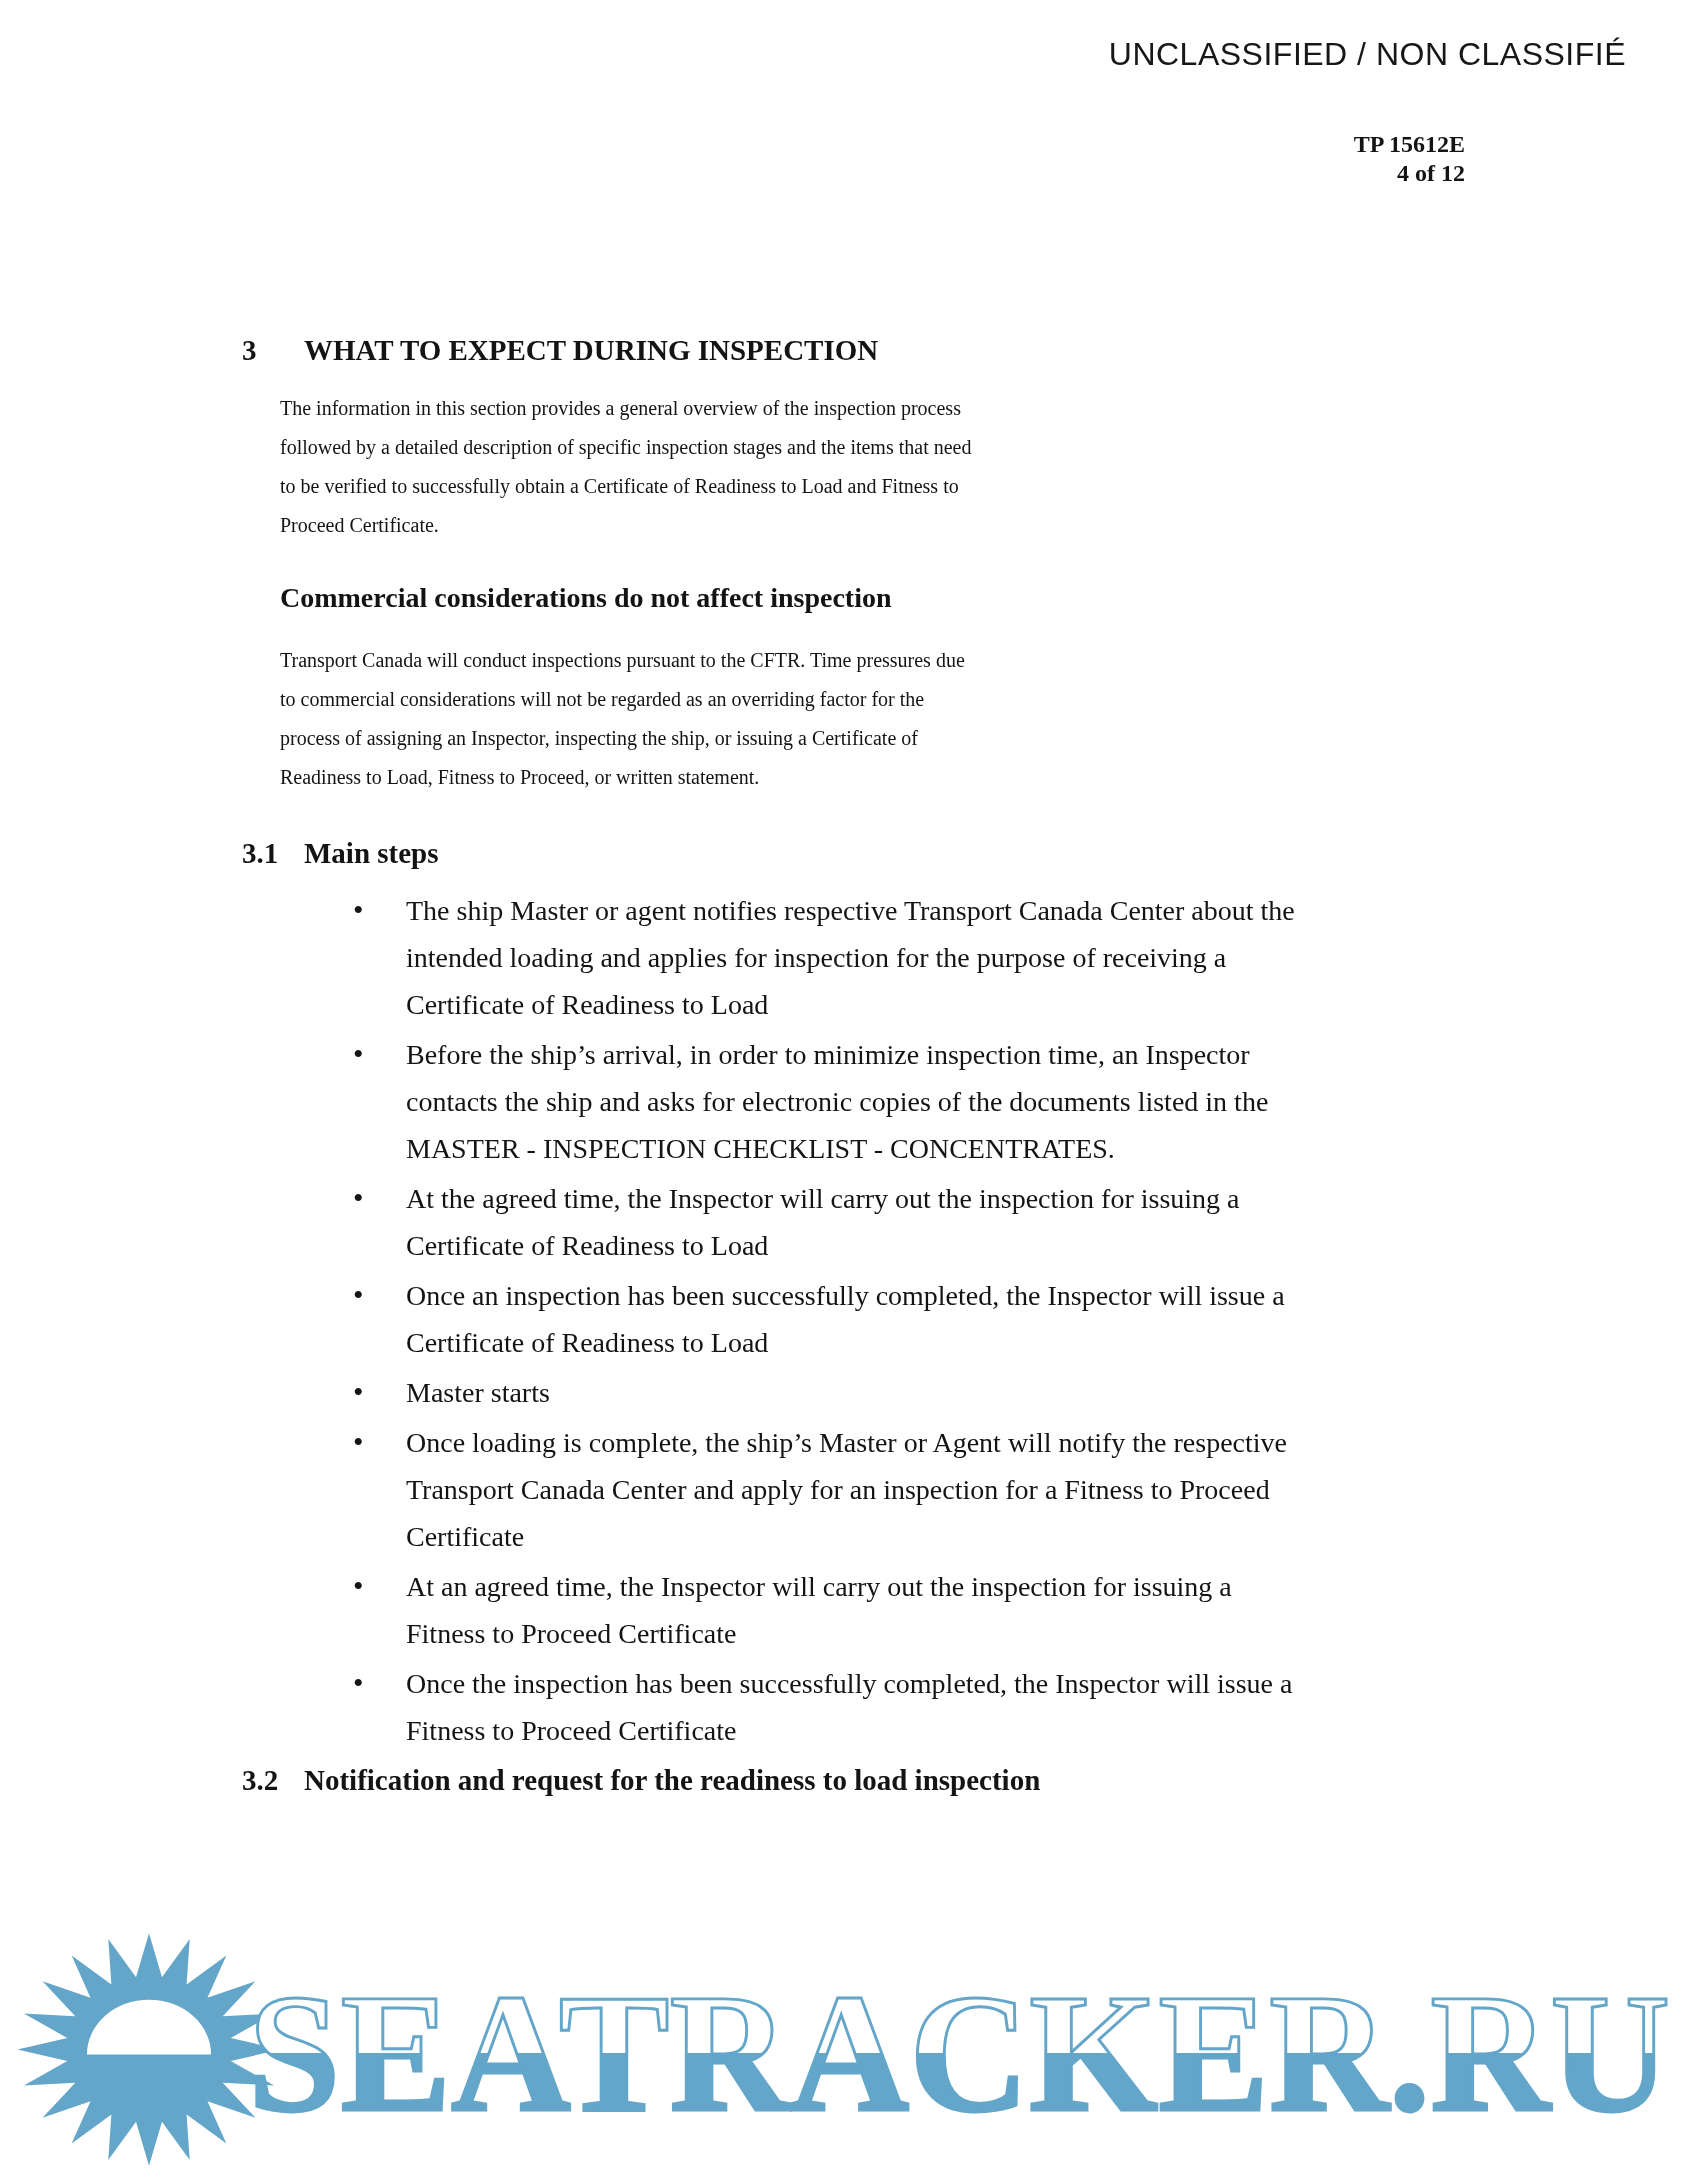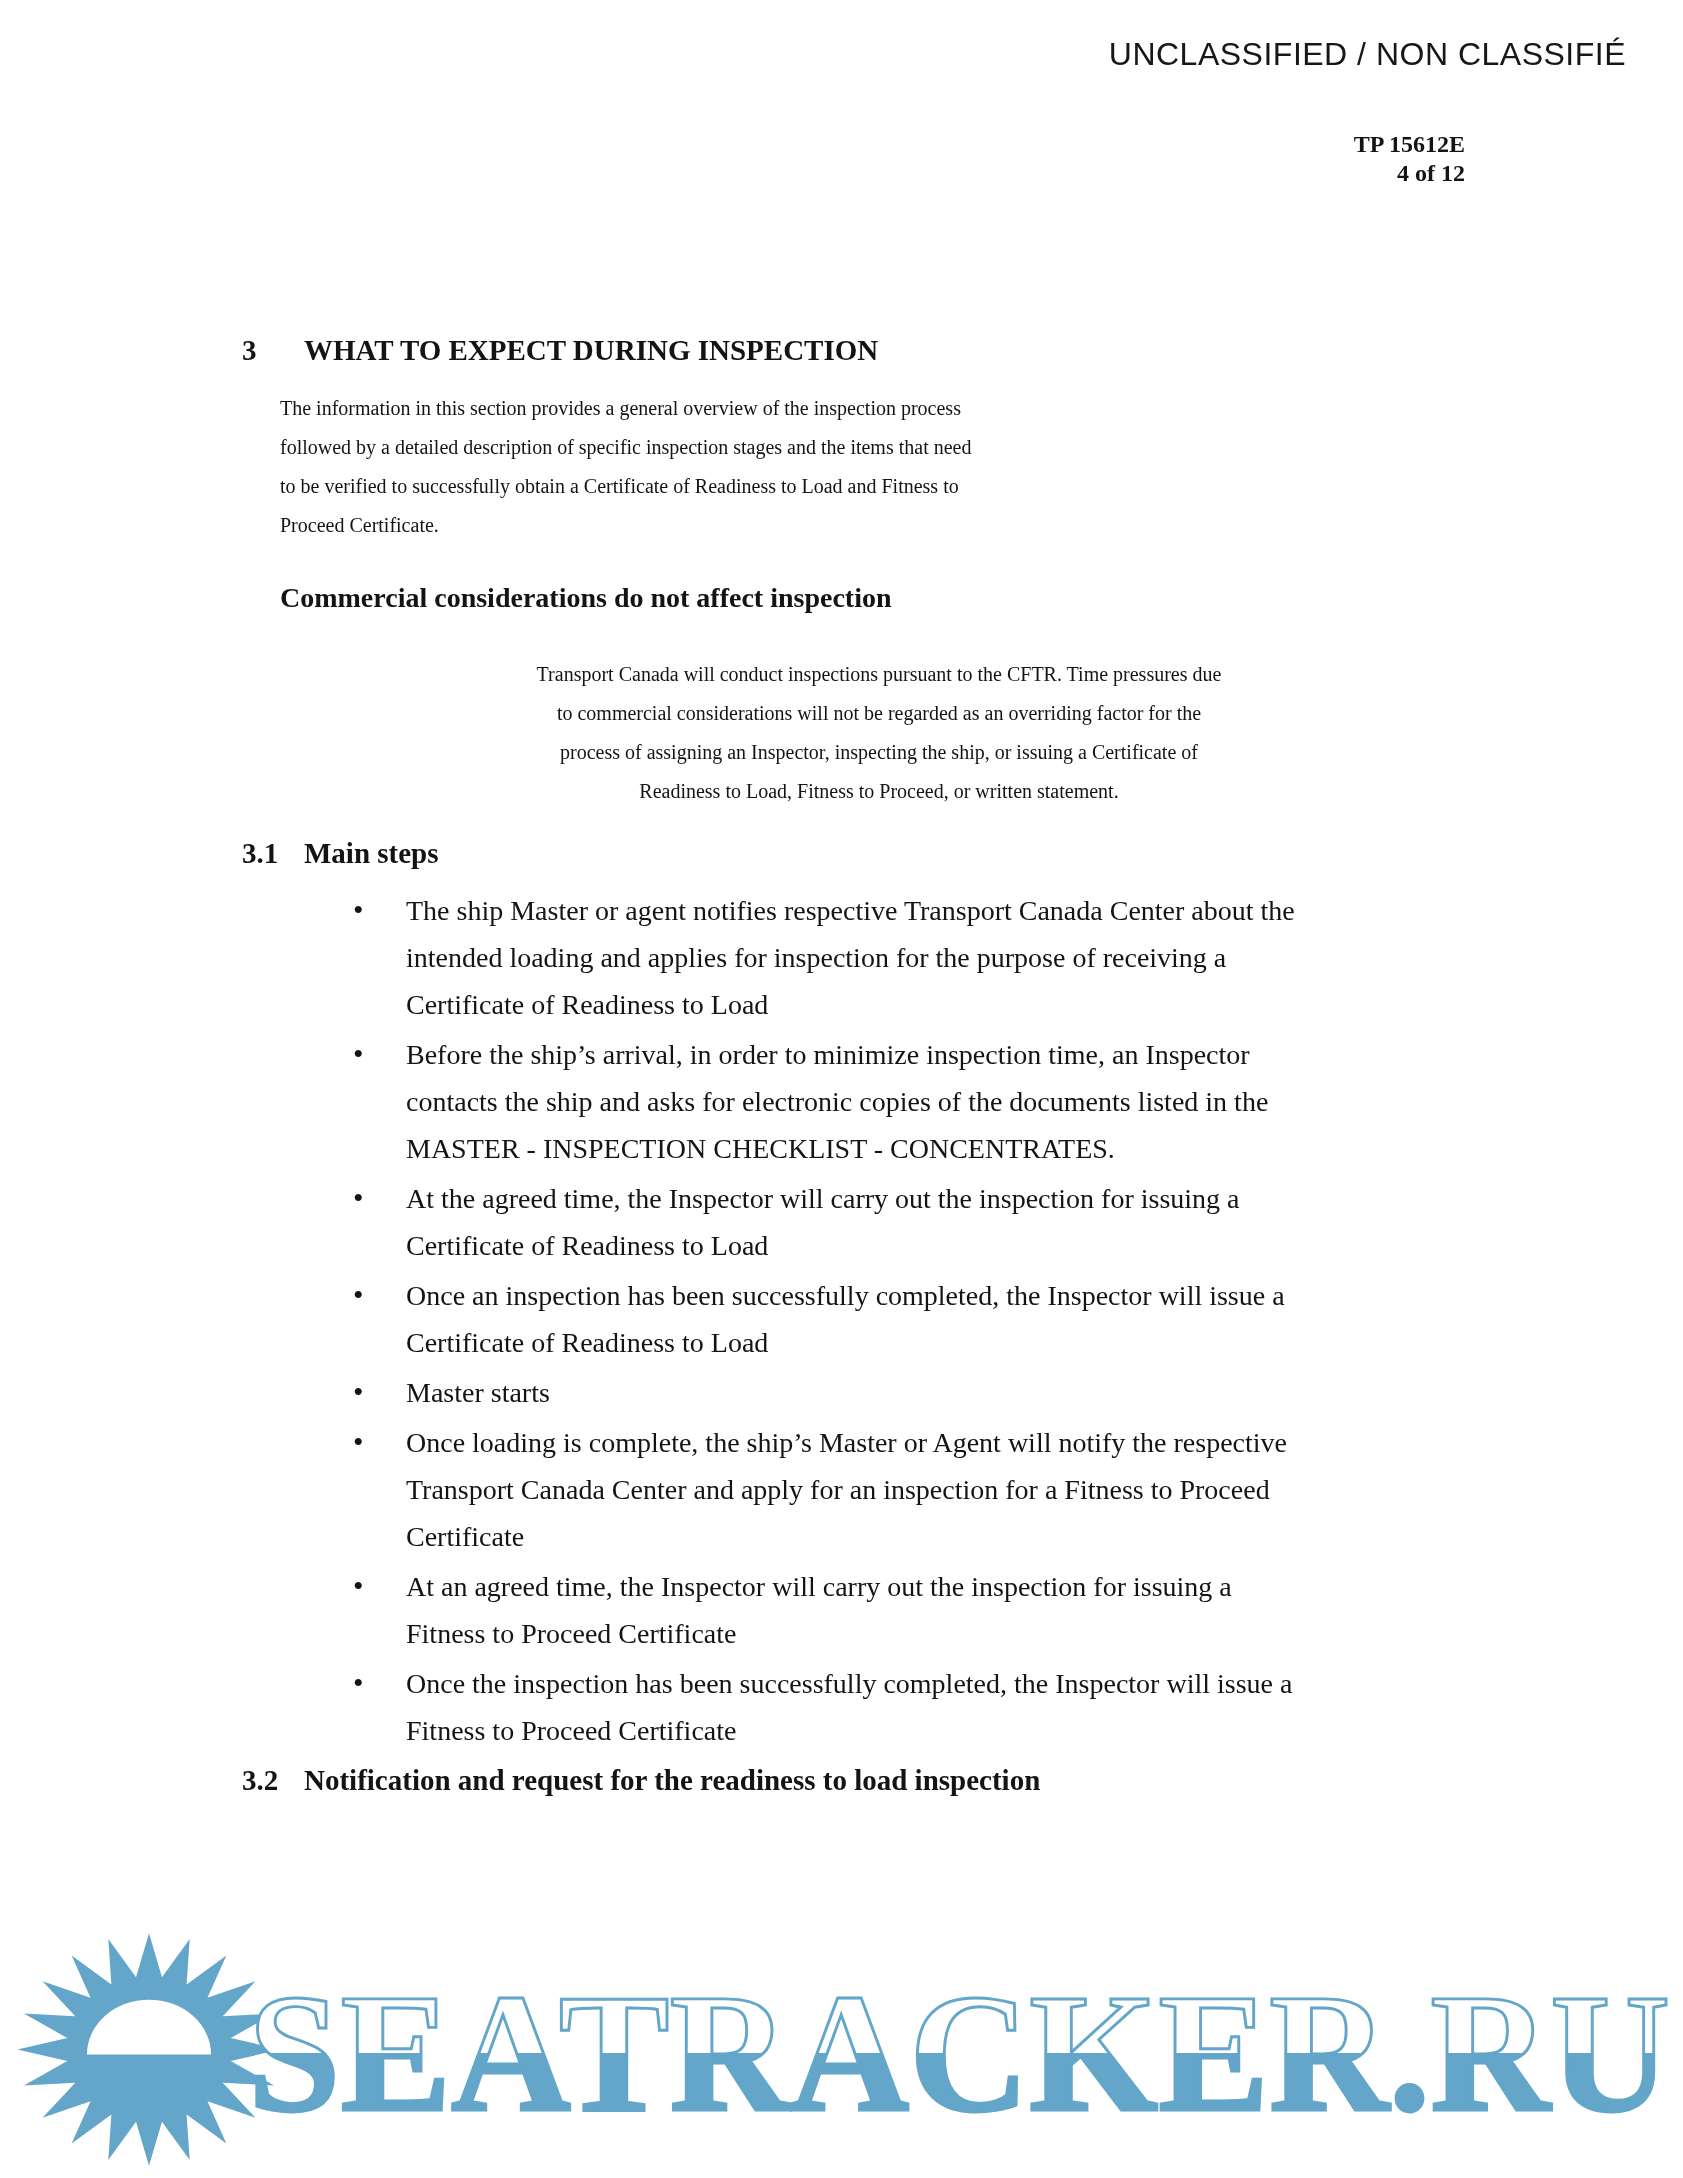--- a/index.html
+++ b/index.html
@@ -46,21 +46,21 @@
   .sec-heading.s32 { top: 1764px; }
   .para {
     position: absolute;
     left: 280px;
     width: 1198px;
     font-size: 20px;
     line-height: 39px;
     white-space: pre-line;
   }
   .para.intro { top: 389px; }
-  .para.p2    { top: 655px; text-align: center; }
+  .para.p2    { top: 641px; }
   .para.last  { top: 1818px; line-height: 42px; }
   .subhead {
     position: absolute;
     left: 280px;
     top: 582px;
     font-weight: bold;
     font-size: 28px;
     white-space: nowrap;
   }
   .bullets {

